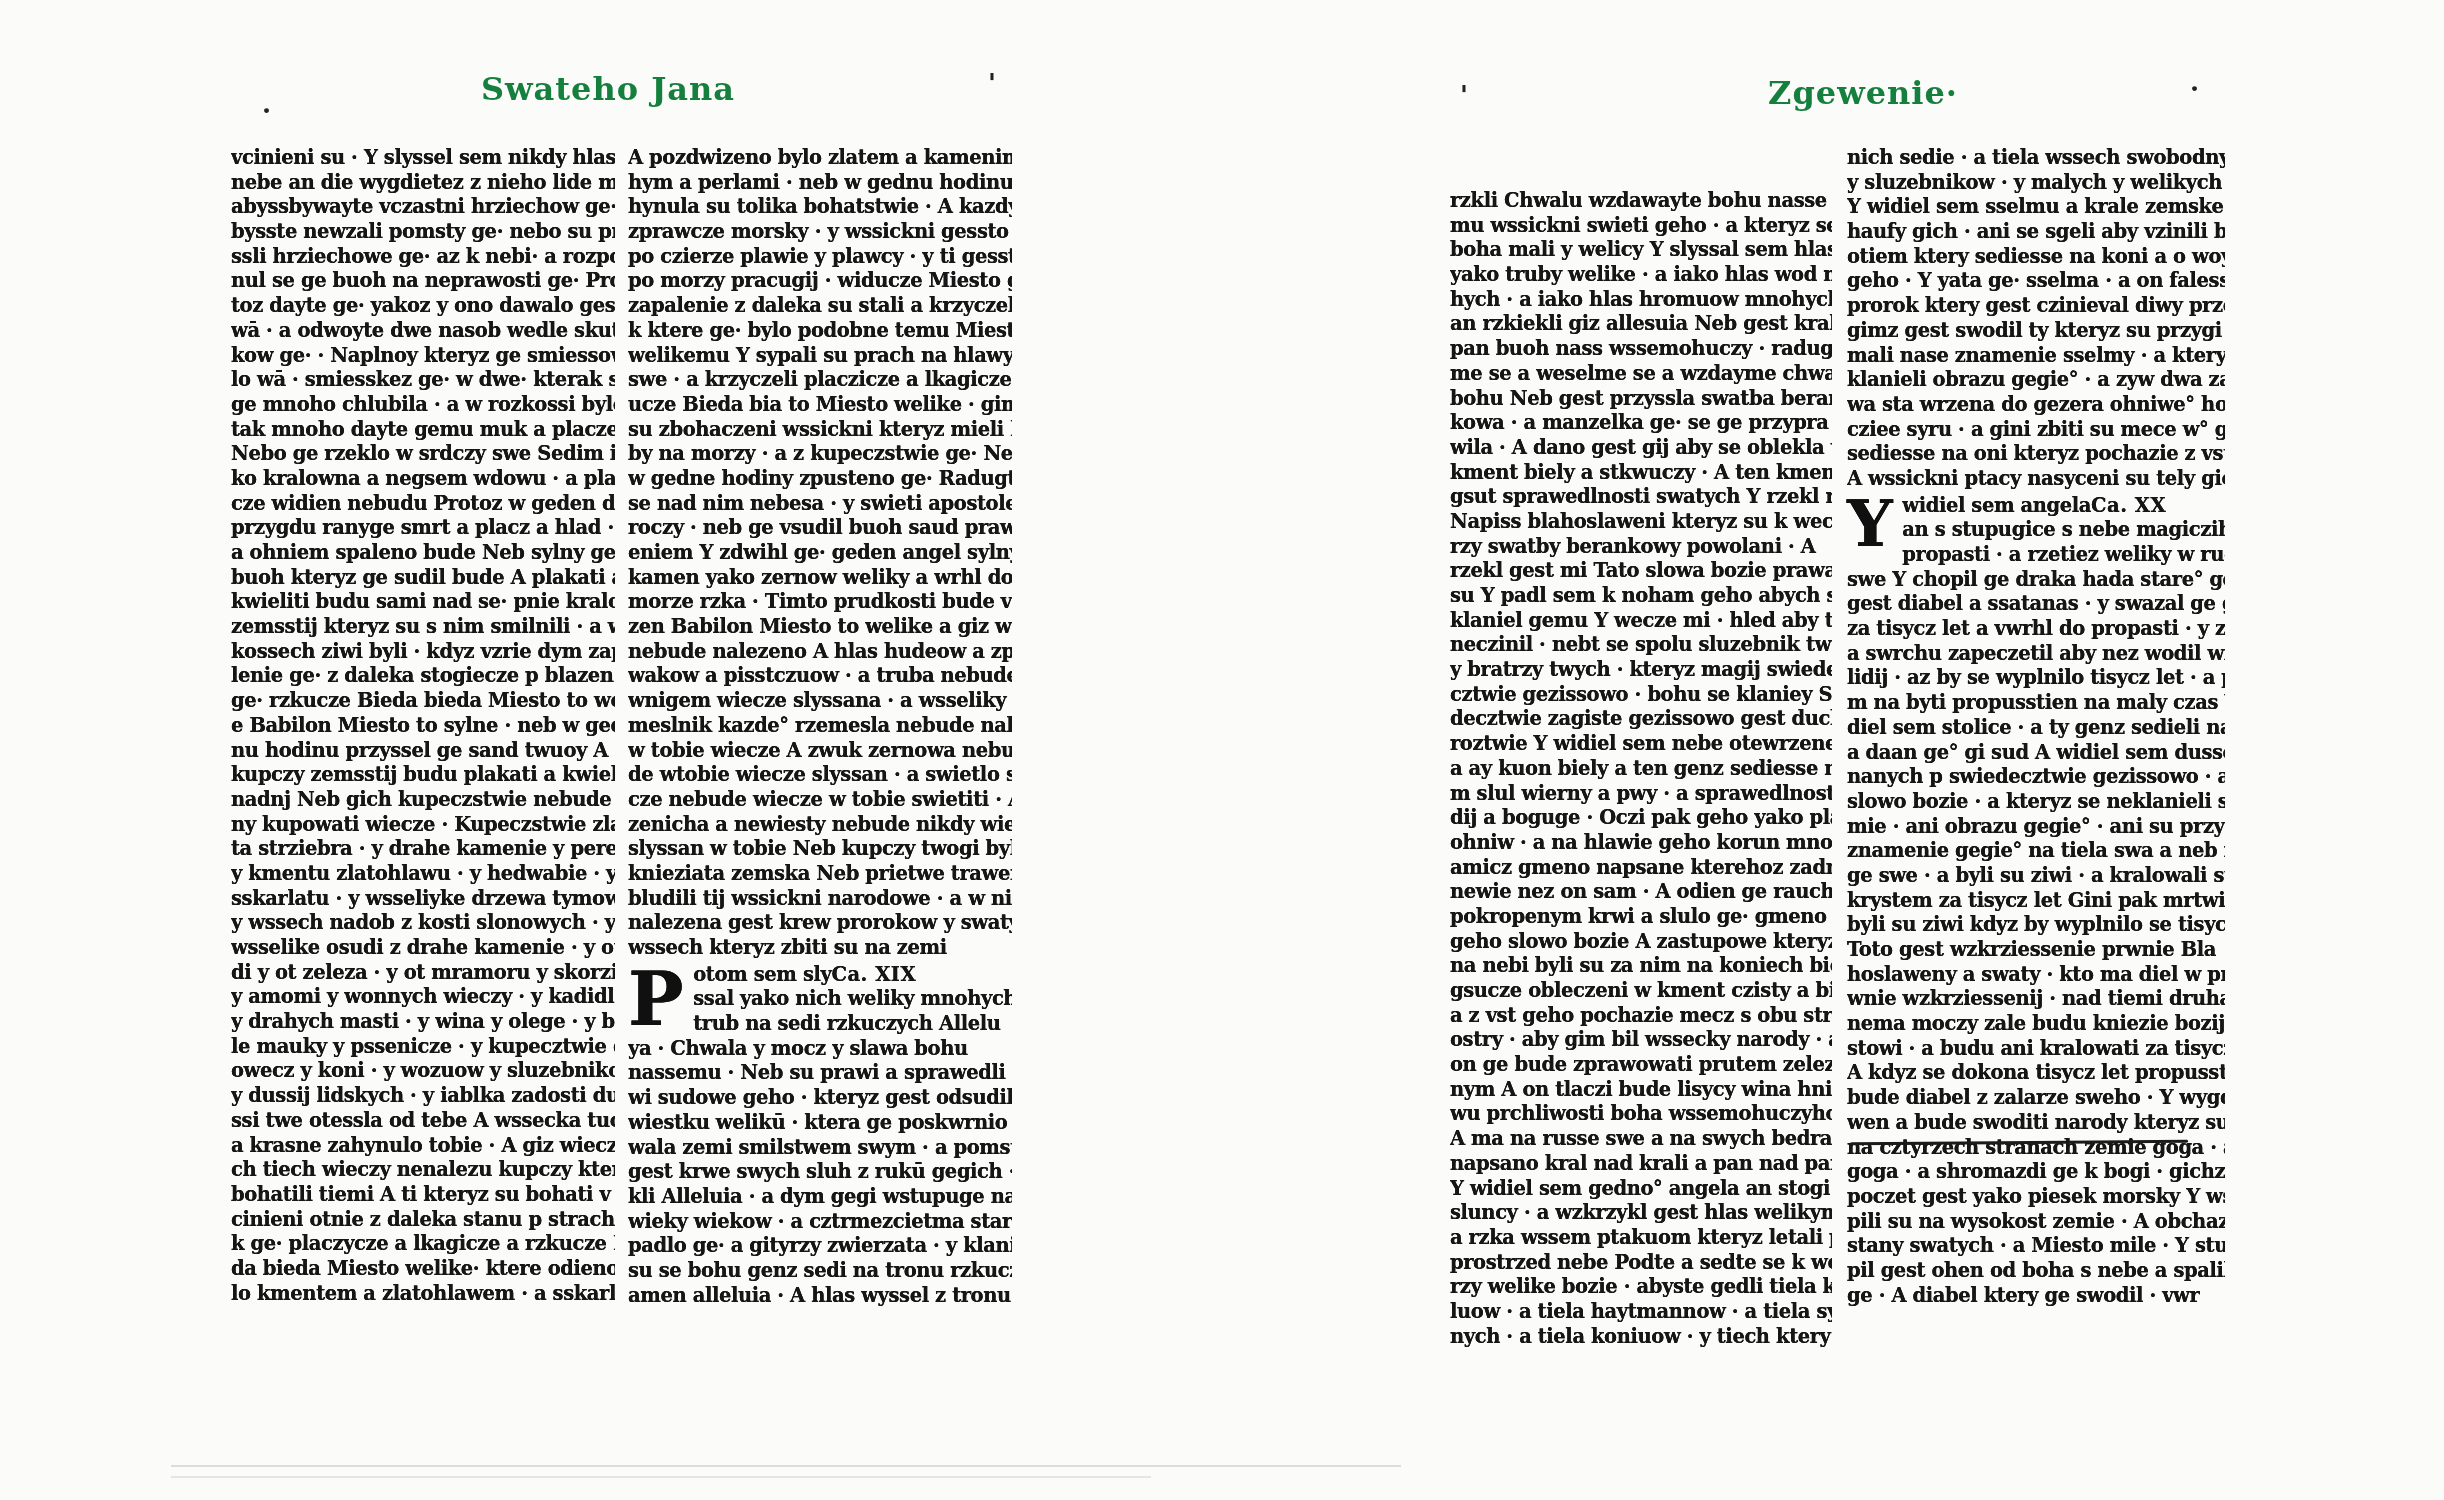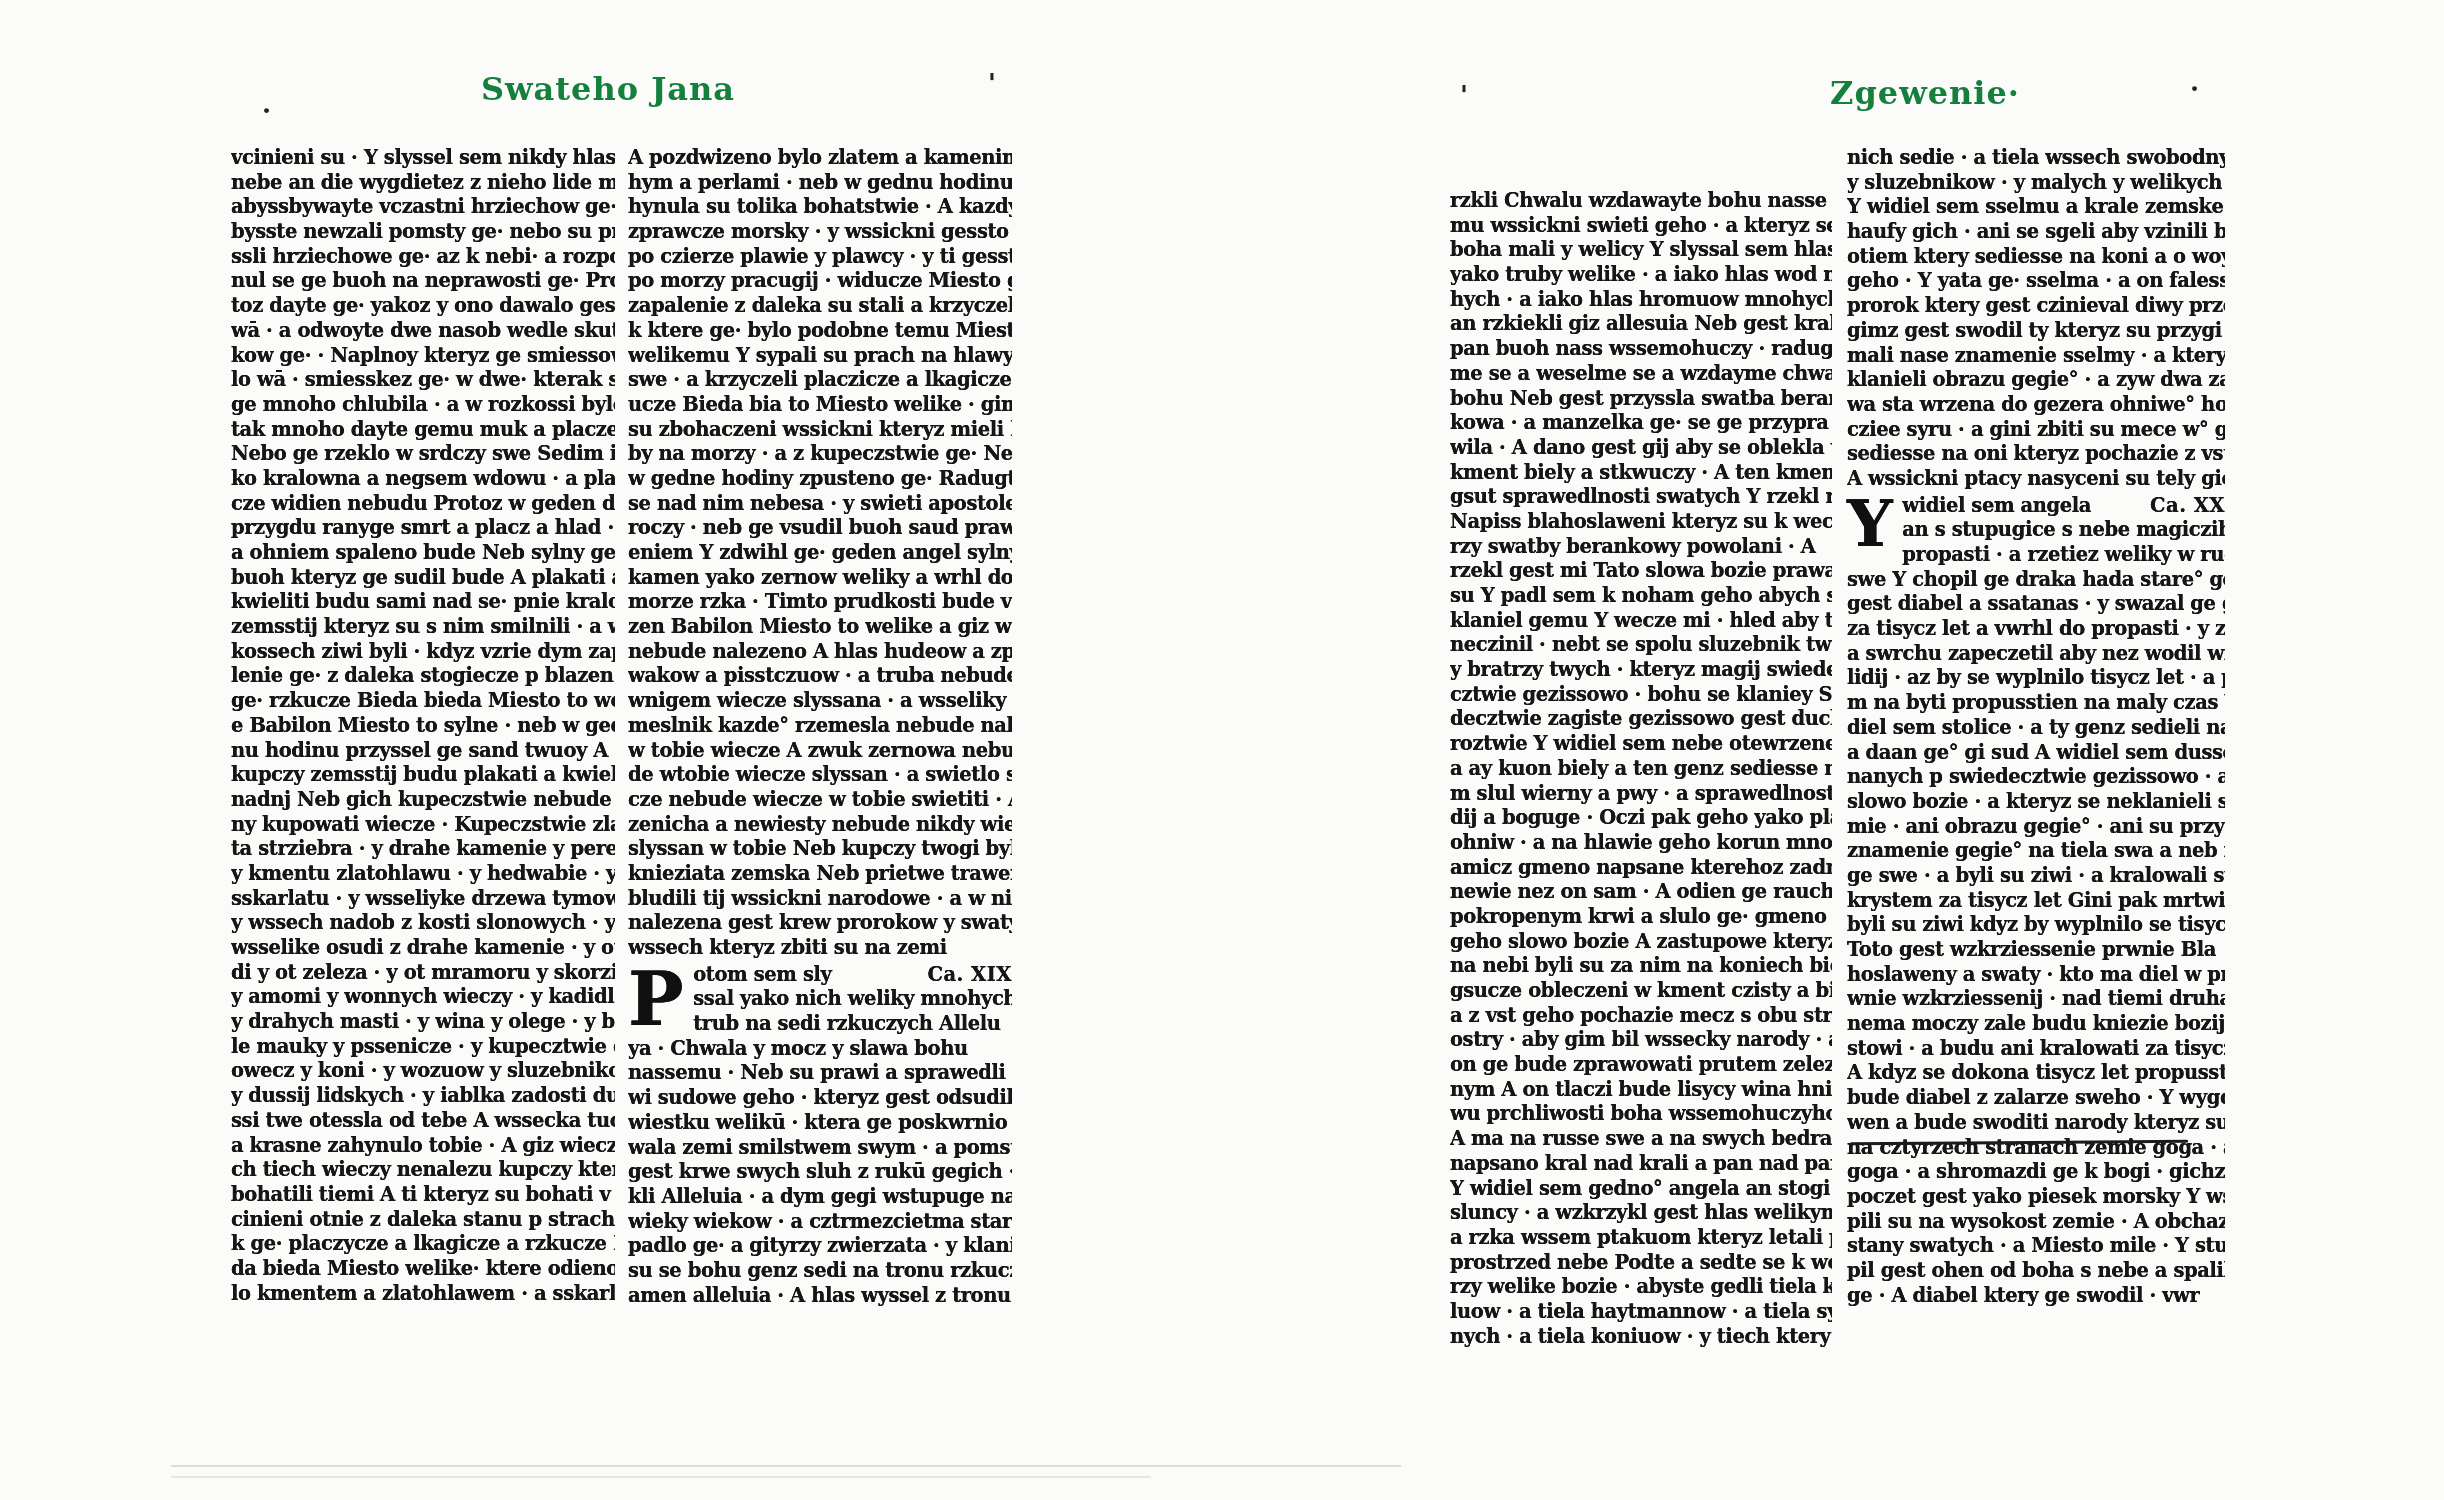--- a/index.html
+++ b/index.html
@@ -25,36 +25,36 @@
   .text-col .tline{
     white-space:nowrap;overflow:hidden;height:24.7px;
   }
   .chapter{margin-top:2px;}
   .dropcap{
     float:left;font-size:74px;line-height:64px;font-weight:700;
     margin:4px 10px 0 0;color:#101010;
   }
   .dropcap.big{font-size:64px;line-height:52px;}
   .ch-first{
-    display:flex;justify-content:space-between;height:24.7px;white-space:nowrap;
+    display:flex;justify-content:flex-start;height:24.7px;white-space:nowrap;
   }
   .ch-label{font-weight:700;letter-spacing:0.5px;}
   .ink-line{
     position:absolute;background:#1b1b1b;height:3px;border-radius:2px;
     transform:rotate(-0.4deg);
   }
   .scan-artifact{
     position:absolute;background:#dcdcd8;height:2px;
   }
 </style>
 </head>
 <body>
 
 <div class="running-title" style="left:608px;top:70px;">Swateho Jana</div>
-<div class="running-title" style="left:1925px;top:74px;text-align:center;">Zgewenie·</div>
+<div class="running-title" style="left:1863px;top:74px;text-align:center;">Zgewenie·</div>
 
 <span class="corner-mark" style="left:262px;top:96px;">·</span>
 <span class="corner-mark" style="left:988px;top:68px;">'</span>
 <span class="corner-mark" style="left:1460px;top:80px;">'</span>
 <span class="corner-mark" style="left:2190px;top:74px;">·</span>
 
 <div class="text-col" style="left:231px;top:146px;width:384px;">
     <div class="tline">vcinieni su · Y slyssel sem nikdy hlas s</div>
     <div class="tline">nebe an die wygdietez z nieho lide muog</div>
     <div class="tline">abyssbywayte vczastni hrziechow ge· ai</div>

